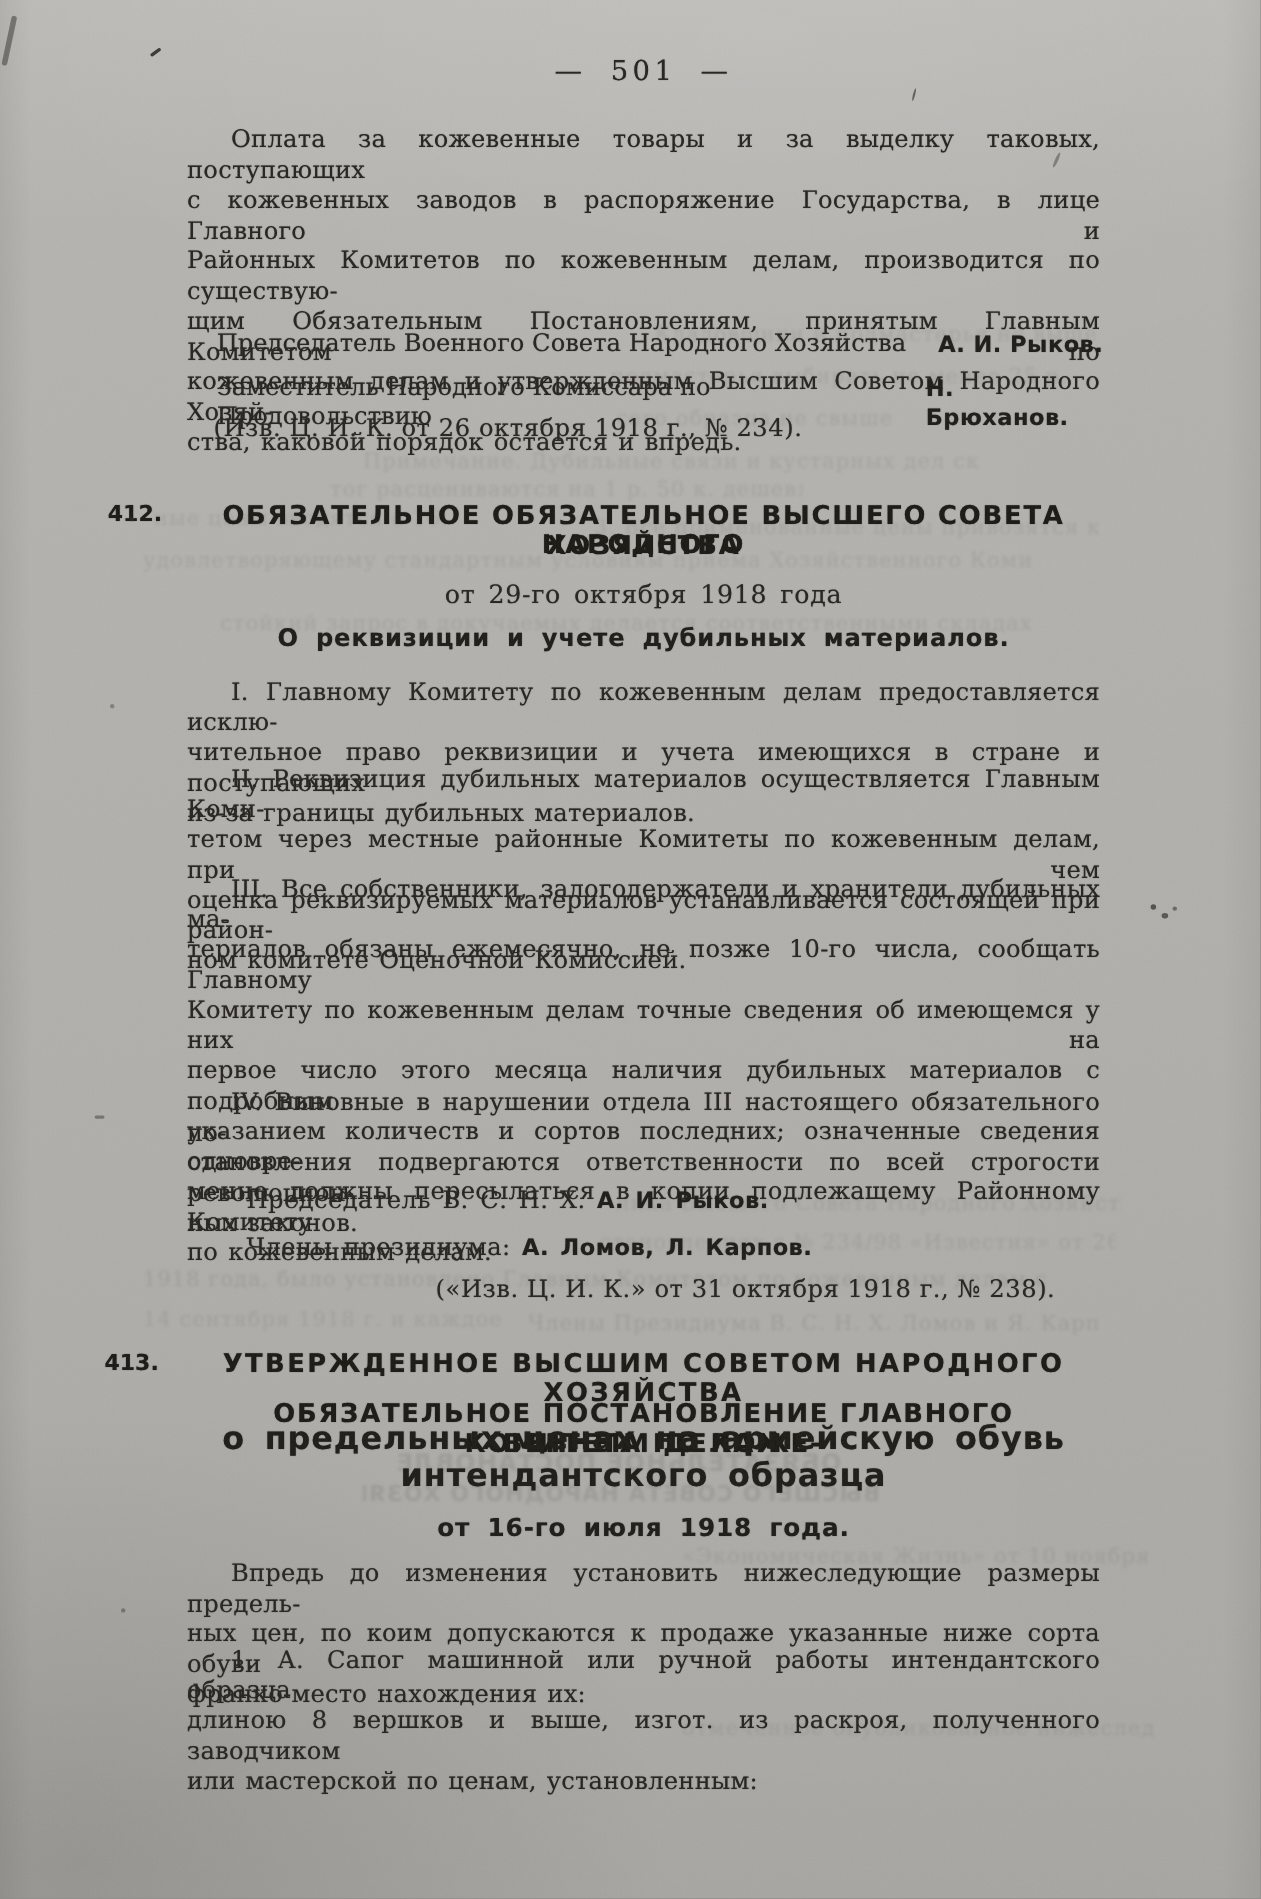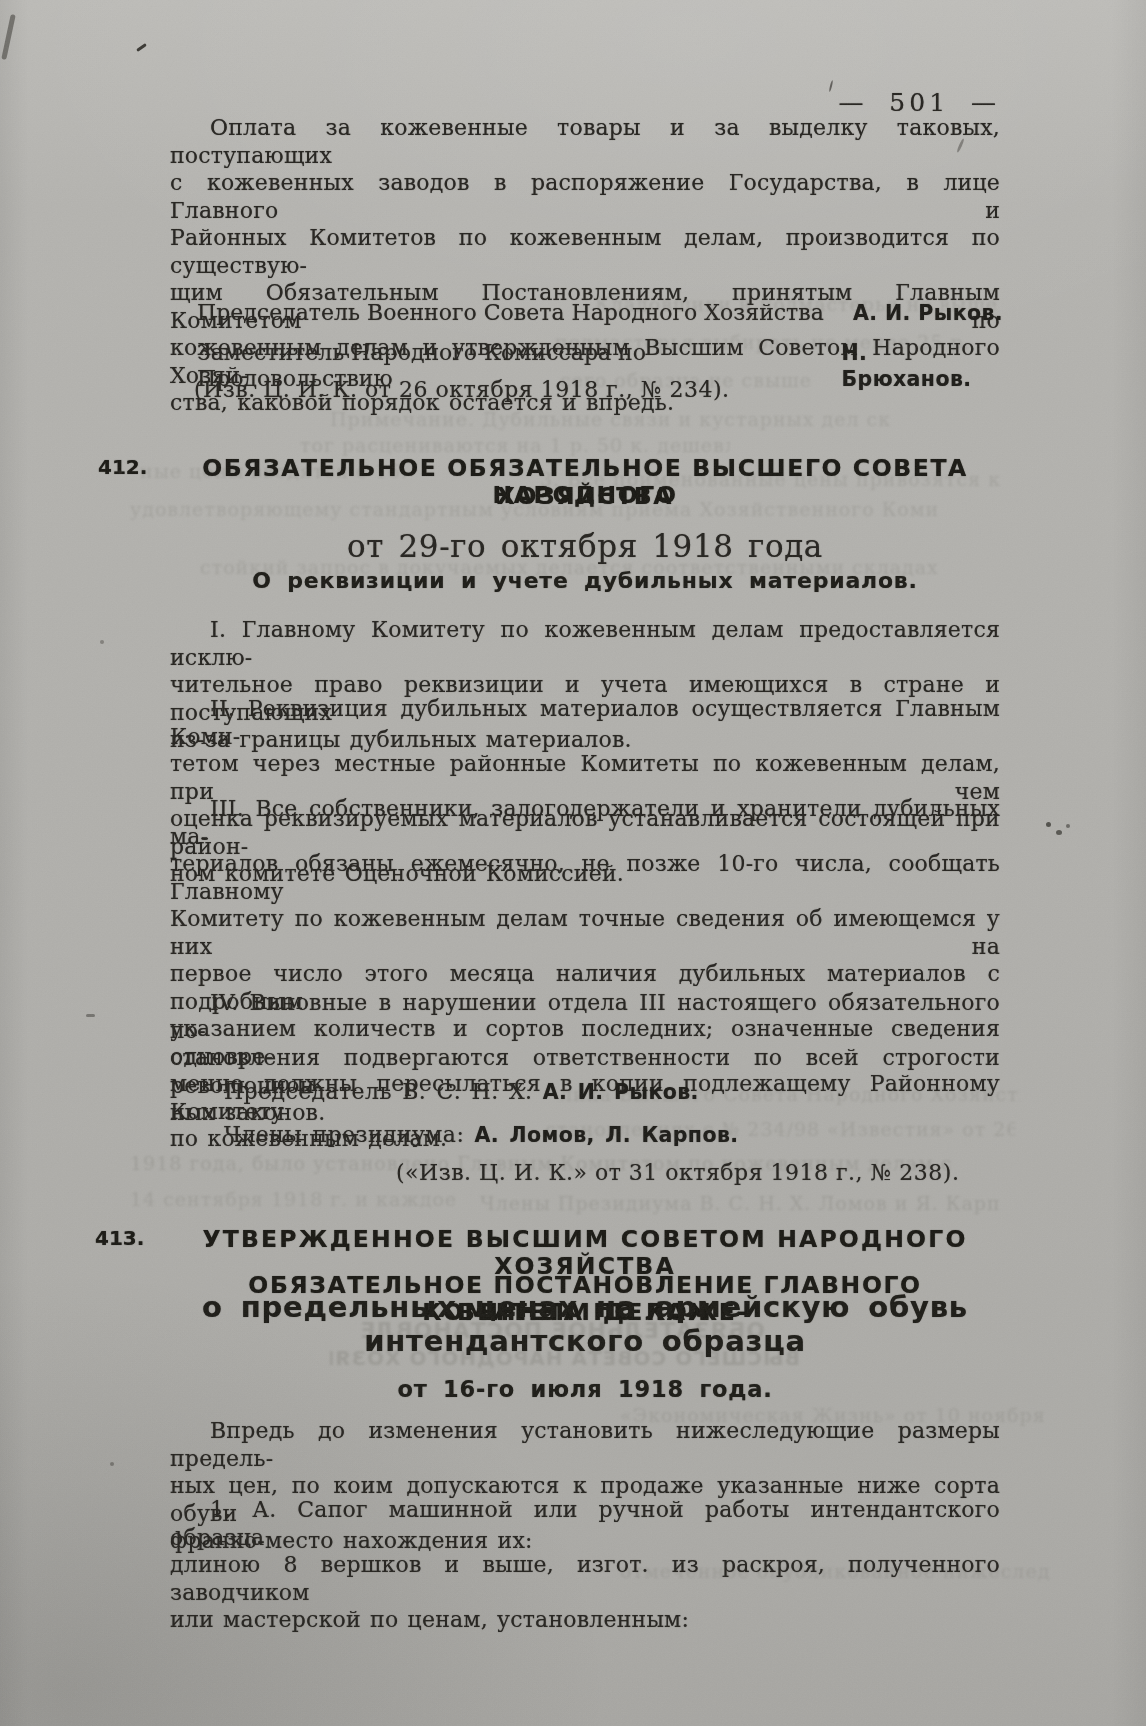--- a/index.html
+++ b/index.html
@@ -11,35 +11,35 @@
       linear-gradient(90deg, rgba(0,0,0,0.06), transparent 2.5%, transparent 97%, rgba(0,0,0,0.05)),
       linear-gradient(180deg,#bcbbb7 0%,#b4b3af 12%,#b0afab 55%,#abaaa6 88%,#a7a6a2 100%);
     font-family:"DejaVu Serif", serif;
   }
   .grain{position:absolute;inset:0;opacity:.45;pointer-events:none;}
   .ink{color:#25231f;text-shadow:0 0 1px rgba(37,35,31,0.6);}
   .col{position:absolute;left:170px;width:830px;}
   .ln{font-size:22px;line-height:27.5px;letter-spacing:.2px;word-spacing:2px;white-space:nowrap;}
   .fill{white-space:normal;text-align:justify;text-align-last:justify;}
   .ind{text-indent:40px;}
-  .pgnum{position:absolute;left:170px;width:830px;top:50px;text-align:right;
-    font-size:25px;letter-spacing:4px;word-spacing:10px;margin-top:38px;}
+  .pgnum{position:absolute;left:170px;width:830px;top:50px;text-align:center;
+    font-size:25px;letter-spacing:4px;word-spacing:10px;}
   .sigrow{position:absolute;left:197px;width:806px;display:flex;justify-content:space-between;
     font-size:22px;line-height:26px;}
   .sig-name{font-family:"DejaVu Sans",sans-serif;font-weight:700;font-size:20.5px;letter-spacing:.4px;color:#1c1b17;}
   .srcline{position:absolute;font-size:22px;line-height:26px;letter-spacing:.5px;}
   .head{position:absolute;left:170px;width:830px;text-align:center;
     font-family:"DejaVu Sans",sans-serif;font-weight:700;font-size:23.5px;line-height:27px;
     letter-spacing:1.6px;color:#191813;text-shadow:0 0 1px rgba(25,24,19,0.65);}
   .headnum{position:absolute;font-family:"DejaVu Sans",sans-serif;font-weight:700;
     font-size:20px;color:#191813;text-shadow:0 0 1px rgba(25,24,19,0.65);}
   .subj{position:absolute;left:170px;width:830px;text-align:center;
     font-family:"DejaVu Sans",sans-serif;font-weight:700;font-size:22px;
     letter-spacing:.8px;word-spacing:7px;color:#1c1b16;text-shadow:0 0 1px rgba(28,27,22,0.6);}
-  .dateline{position:absolute;left:170px;width:830px;text-align:center;font-size:31px;letter-spacing:.6px;word-spacing:4px;}
+  .dateline{position:absolute;left:170px;width:830px;text-align:center;font-size:23px;letter-spacing:.6px;word-spacing:4px;}
   .inline-sig{position:absolute;font-size:22px;letter-spacing:.4px;word-spacing:3px;}
   
   .bl{position:absolute;font-size:19px;color:#77766f;opacity:.26;filter:blur(1.3px);
     letter-spacing:1px;white-space:nowrap;overflow:hidden;pointer-events:none;}
   .blb{font-family:"DejaVu Sans",sans-serif;font-weight:700;opacity:.3;}
   .mir{transform:scaleX(-1);}
   .b0{top:293px;left:595px;width:405px;}  .b1{top:331px;left:555px;width:430px;}
   .b2{top:369px;left:560px;width:380px;}  .b3{top:408px;left:330px;width:560px;}
   .b4{top:434px;left:300px;width:430px;}  .b5{top:460px;left:140px;width:330px;}
   .b6{top:468px;left:540px;width:460px;}  .b7{top:498px;left:130px;width:880px;}

